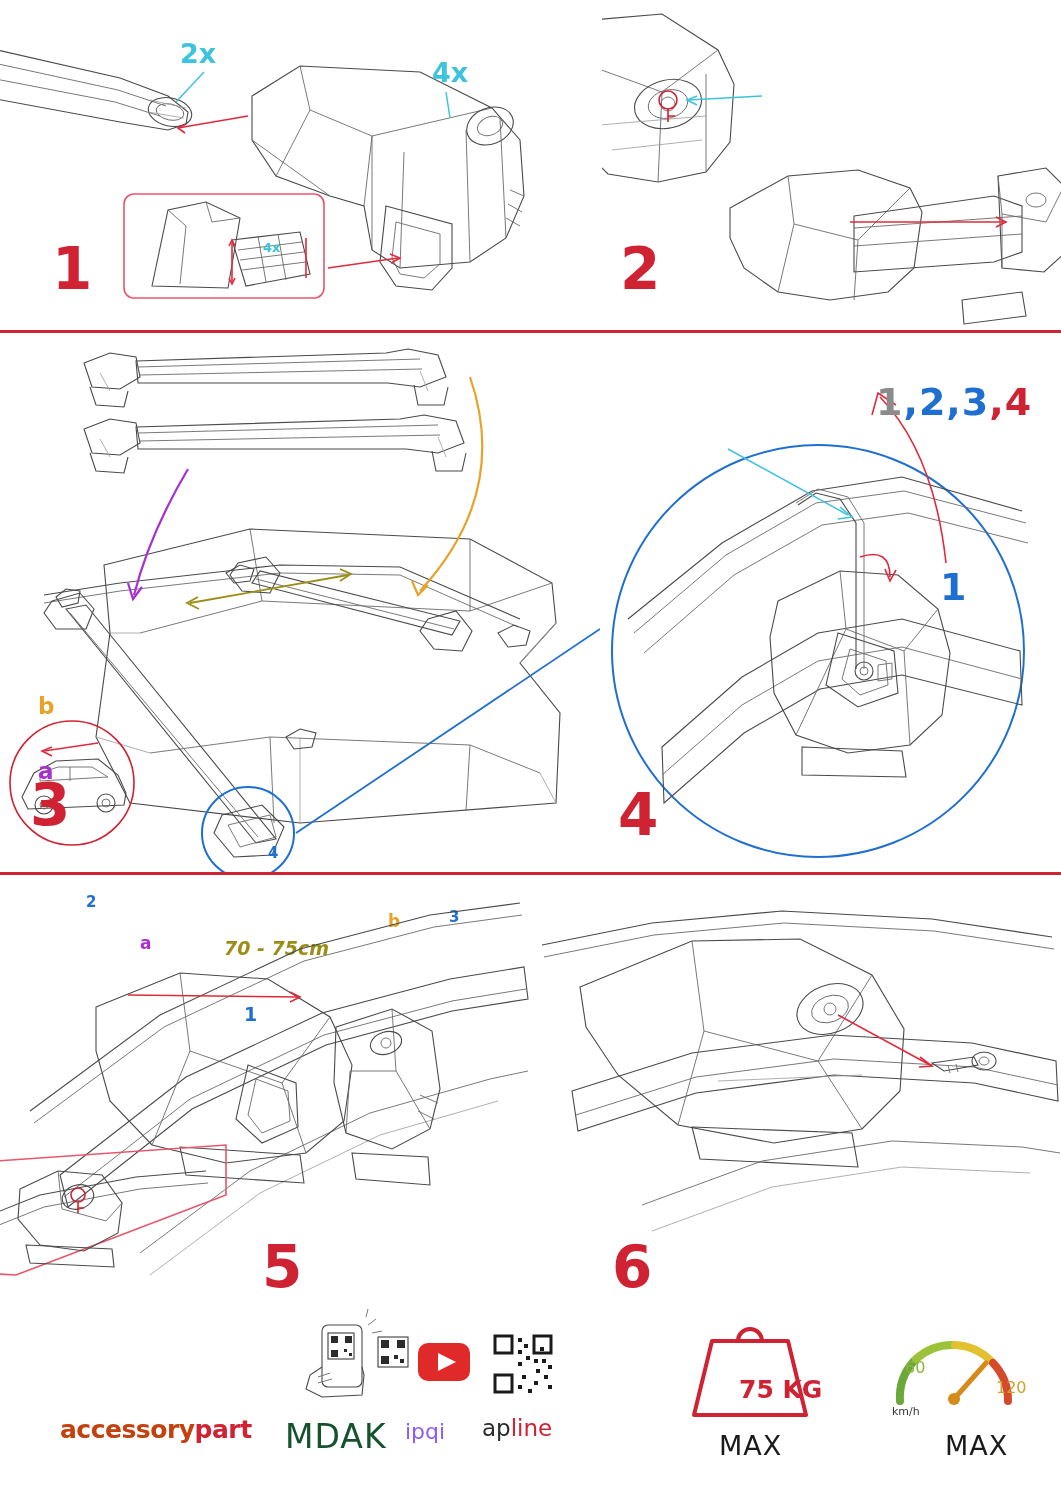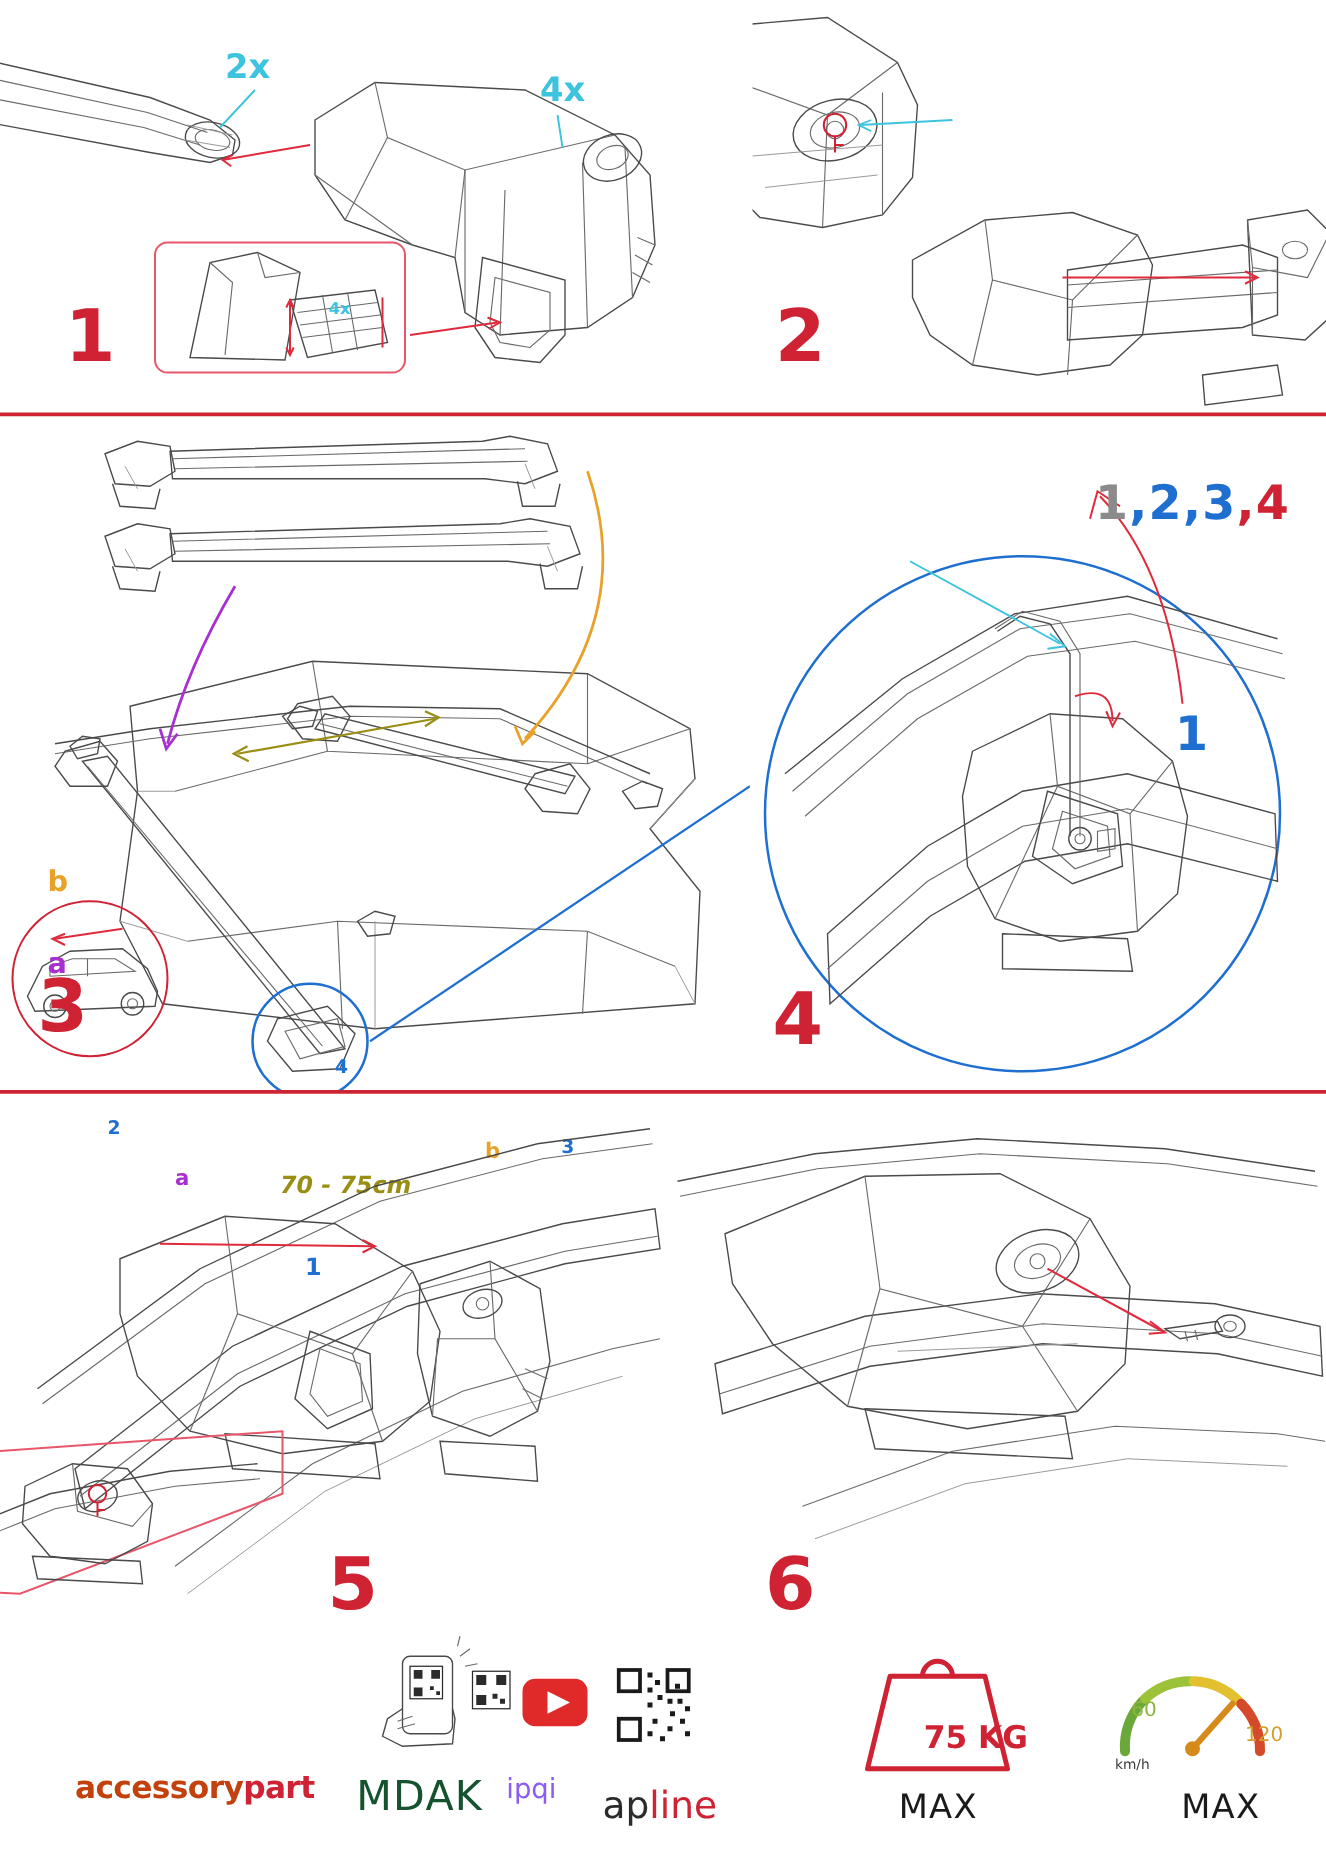--- a/index.html
+++ b/index.html
@@ -160,22 +160,22 @@
     letter-spacing: 1px;
   }
   #brand-ipqi {
     position: absolute;
     left: 405px; top: 114px;
     font-size: 22px;
     color: #8b5cf6;
   }
   #brand-apline {
     position: absolute;
-    left: 482px; top: 122px;
-    font-size: 30px;
+    left: 482px; top: 110px;
+    font-size: 23px;
   }
   #brand-apline .k1 { color: #2b2b2b; }
   #brand-apline .k2 { color: #cf2233; }
 
   #weight-value {
     position: absolute;
     left: 707px; top: 70px;
     font-size: 25px;
     font-weight: 700;
     color: #cf2233;

